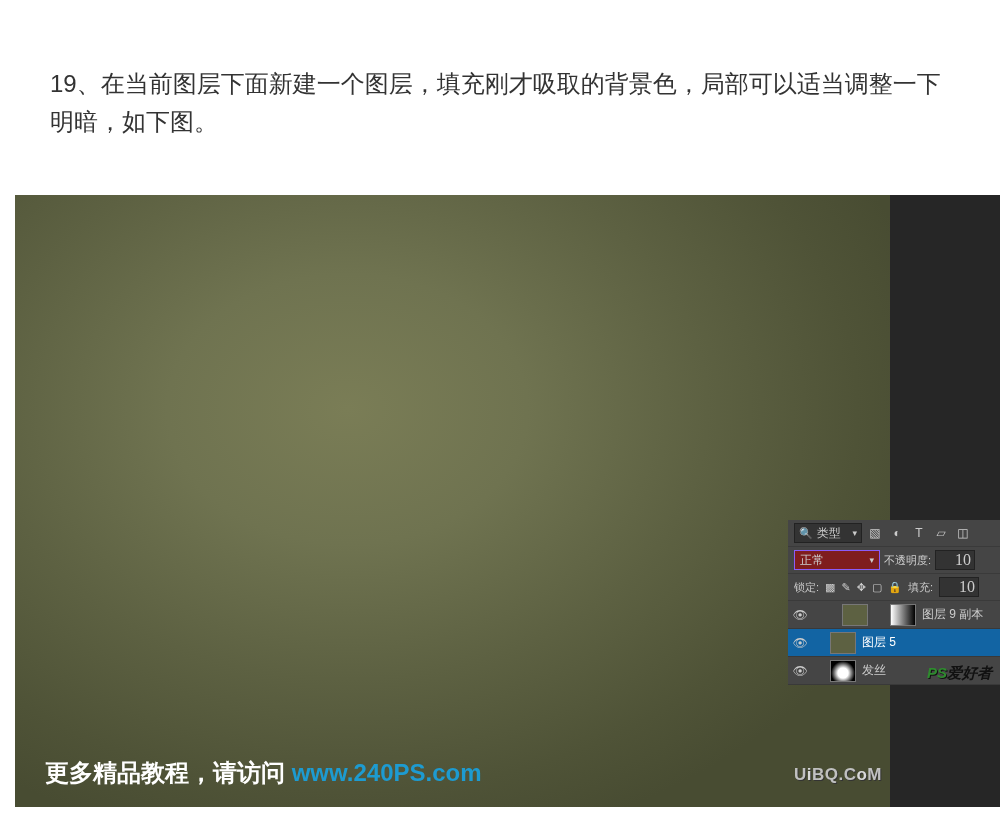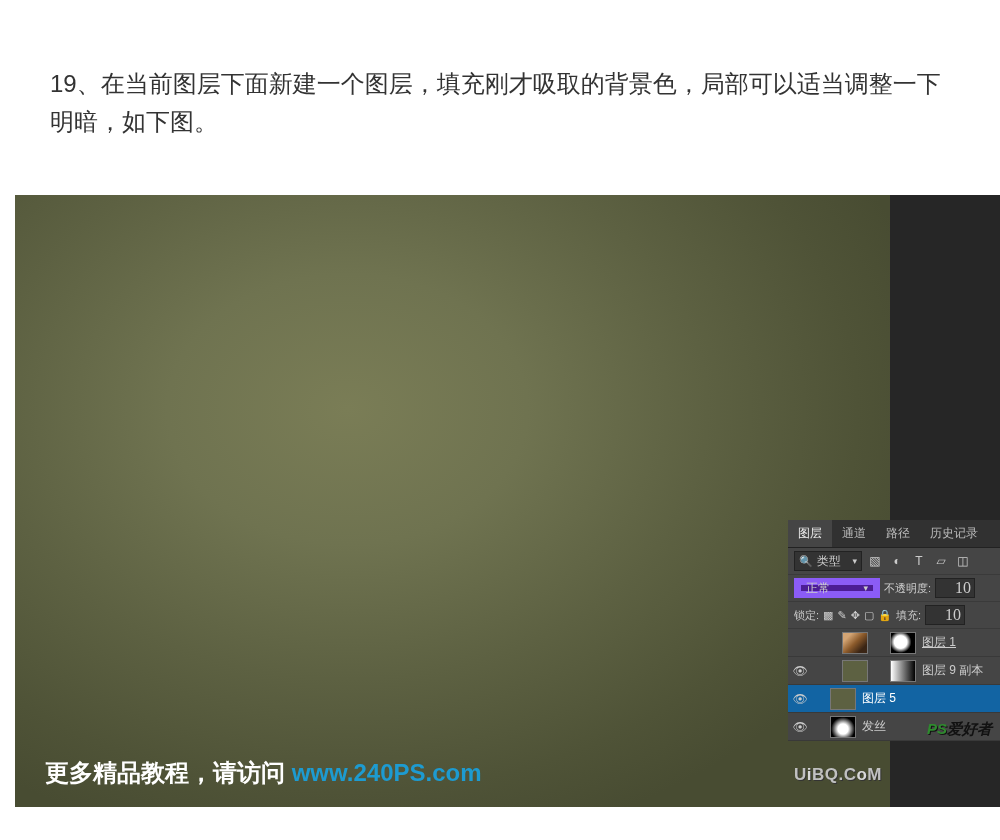--- a/index.html
+++ b/index.html
@@ -11,24 +11,24 @@
   .canvas-footer .link { color: #1d9bd1; }
   .layers-panel { position: absolute; top: 325px; right: 0; width: 212px; background: #454545; color: #cccccc; font-size: 12px; }
   .panel-tabs { display: flex; background: #313131; height: 28px; align-items: stretch; border-bottom: 1px solid #222; }
   .panel-tab { padding: 0 10px; display: flex; align-items: center; color: #bbb; cursor: pointer; font-size: 12px; }
   .panel-tab.active { background: #454545; color: #eee; }
   .panel-row { display: flex; align-items: center; height: 27px; padding: 0 6px; gap: 4px; border-bottom: 1px solid #3a3a3a; }
   .filter-input { display: flex; align-items: center; background: #333; border: 1px solid #222; height: 20px; padding: 0 4px; gap: 4px; width: 68px; }
   .search-icon { font-size: 11px; color: #ccc; }
   .chev { font-size: 9px; color: #ccc; margin-left: auto; }
   .icon-btn { width: 18px; height: 18px; display: flex; align-items: center; justify-content: center; color: #ccc; font-size: 12px; }
-  .blend-select { background: #4c1d95; border: 7px solid #8b5cf6; height: 20px; width: 86px; display: flex; align-items: center; padding: 0 5px; font-size: 12px; }
+  .blend-select { background: #7f1d1d; border: 1px solid #8b5cf6; height: 20px; width: 86px; display: flex; align-items: center; padding: 0 5px; font-size: 12px; }
   .opa-label { font-size: 11px; color: #ccc; }
   .opa-val { background: #333; border: 1px solid #222; height: 20px; width: 40px; display: flex; align-items: center; justify-content: flex-end; padding: 0 3px; font-size: 16px; font-family: Liberation Serif, serif; }
-  .lock-row { font-size: 11px; }
+  .lock-row { font-size: 11px; gap: 6px; }
   .lock-icon { font-size: 11px; color: #ccc; }
   .layer-list { }
   .layer-item { display: flex; align-items: center; height: 28px; border-bottom: 1px solid #393939; padding: 0 4px; gap: 6px; }
   .layer-item.selected { background: #1264a3; color: #fff; }
   .vis { width: 16px; text-align: center; font-size: 12px; color: #ccc; }
   .vis.off { color: transparent; }
   .link-col { width: 10px; }
   .thumb { width: 26px; height: 22px; border: 1px solid #777; background: #666; display: inline-block; flex-shrink: 0; }
   .thumb.portrait { background: linear-gradient(135deg, #d4a574 20%, #8b5a2b 50%, #3a2515 80%); }
   .thumb.mask { background: radial-gradient(circle at 40% 45%, #fff 35%, #000 60%); }
@@ -52,26 +52,20 @@
 
 <div class="ps-area">
   <div class="canvas-region">
     <div class="canvas-footer">
       <span>更多精品教程，请访问 </span><span class="link">www.240PS.com</span>
     </div>
     <div class="uibq">U<span class="i">i</span>BQ.C<span class="i">o</span>M</div>
   </div>
 
   <div class="layers-panel">
-    <div class="panel-tabs">
-      <div class="panel-tab active">图层</div>
-      <div class="panel-tab">通道</div>
-      <div class="panel-tab">路径</div>
-      <div class="panel-tab">历史记录</div>
-    </div>
 
     <div class="panel-row">
       <div class="filter-input">
         <span class="search-icon">🔍</span>
         <span>类型</span>
         <span class="chev">▾</span>
       </div>
       <span class="icon-btn">▧</span>
       <span class="icon-btn">◐</span>
       <span class="icon-btn">T</span>
@@ -94,28 +88,20 @@
       <span class="lock-icon">✎</span>
       <span class="lock-icon">✥</span>
       <span class="lock-icon">▢</span>
       <span class="lock-icon">🔒</span>
       <span class="opa-label">填充:</span>
       <div class="opa-val">10</div>
     </div>
 
     <div class="layer-list">
       <div class="layer-item">
-        <span class="vis off">👁</span>
-        <span class="link-col"></span>
-        <span class="thumb portrait nested"></span>
-        <span class="chain"></span>
-        <span class="thumb mask"></span>
-        <span class="layer-name underline">图层 1</span>
-      </div>
-      <div class="layer-item">
         <span class="vis">👁</span>
         <span class="link-col"></span>
         <span class="thumb olive nested"></span>
         <span class="chain"></span>
         <span class="thumb olivegrad"></span>
         <span class="layer-name">图层 9 副本</span>
       </div>
       <div class="layer-item selected">
         <span class="vis">👁</span>
         <span class="link-col"></span>

